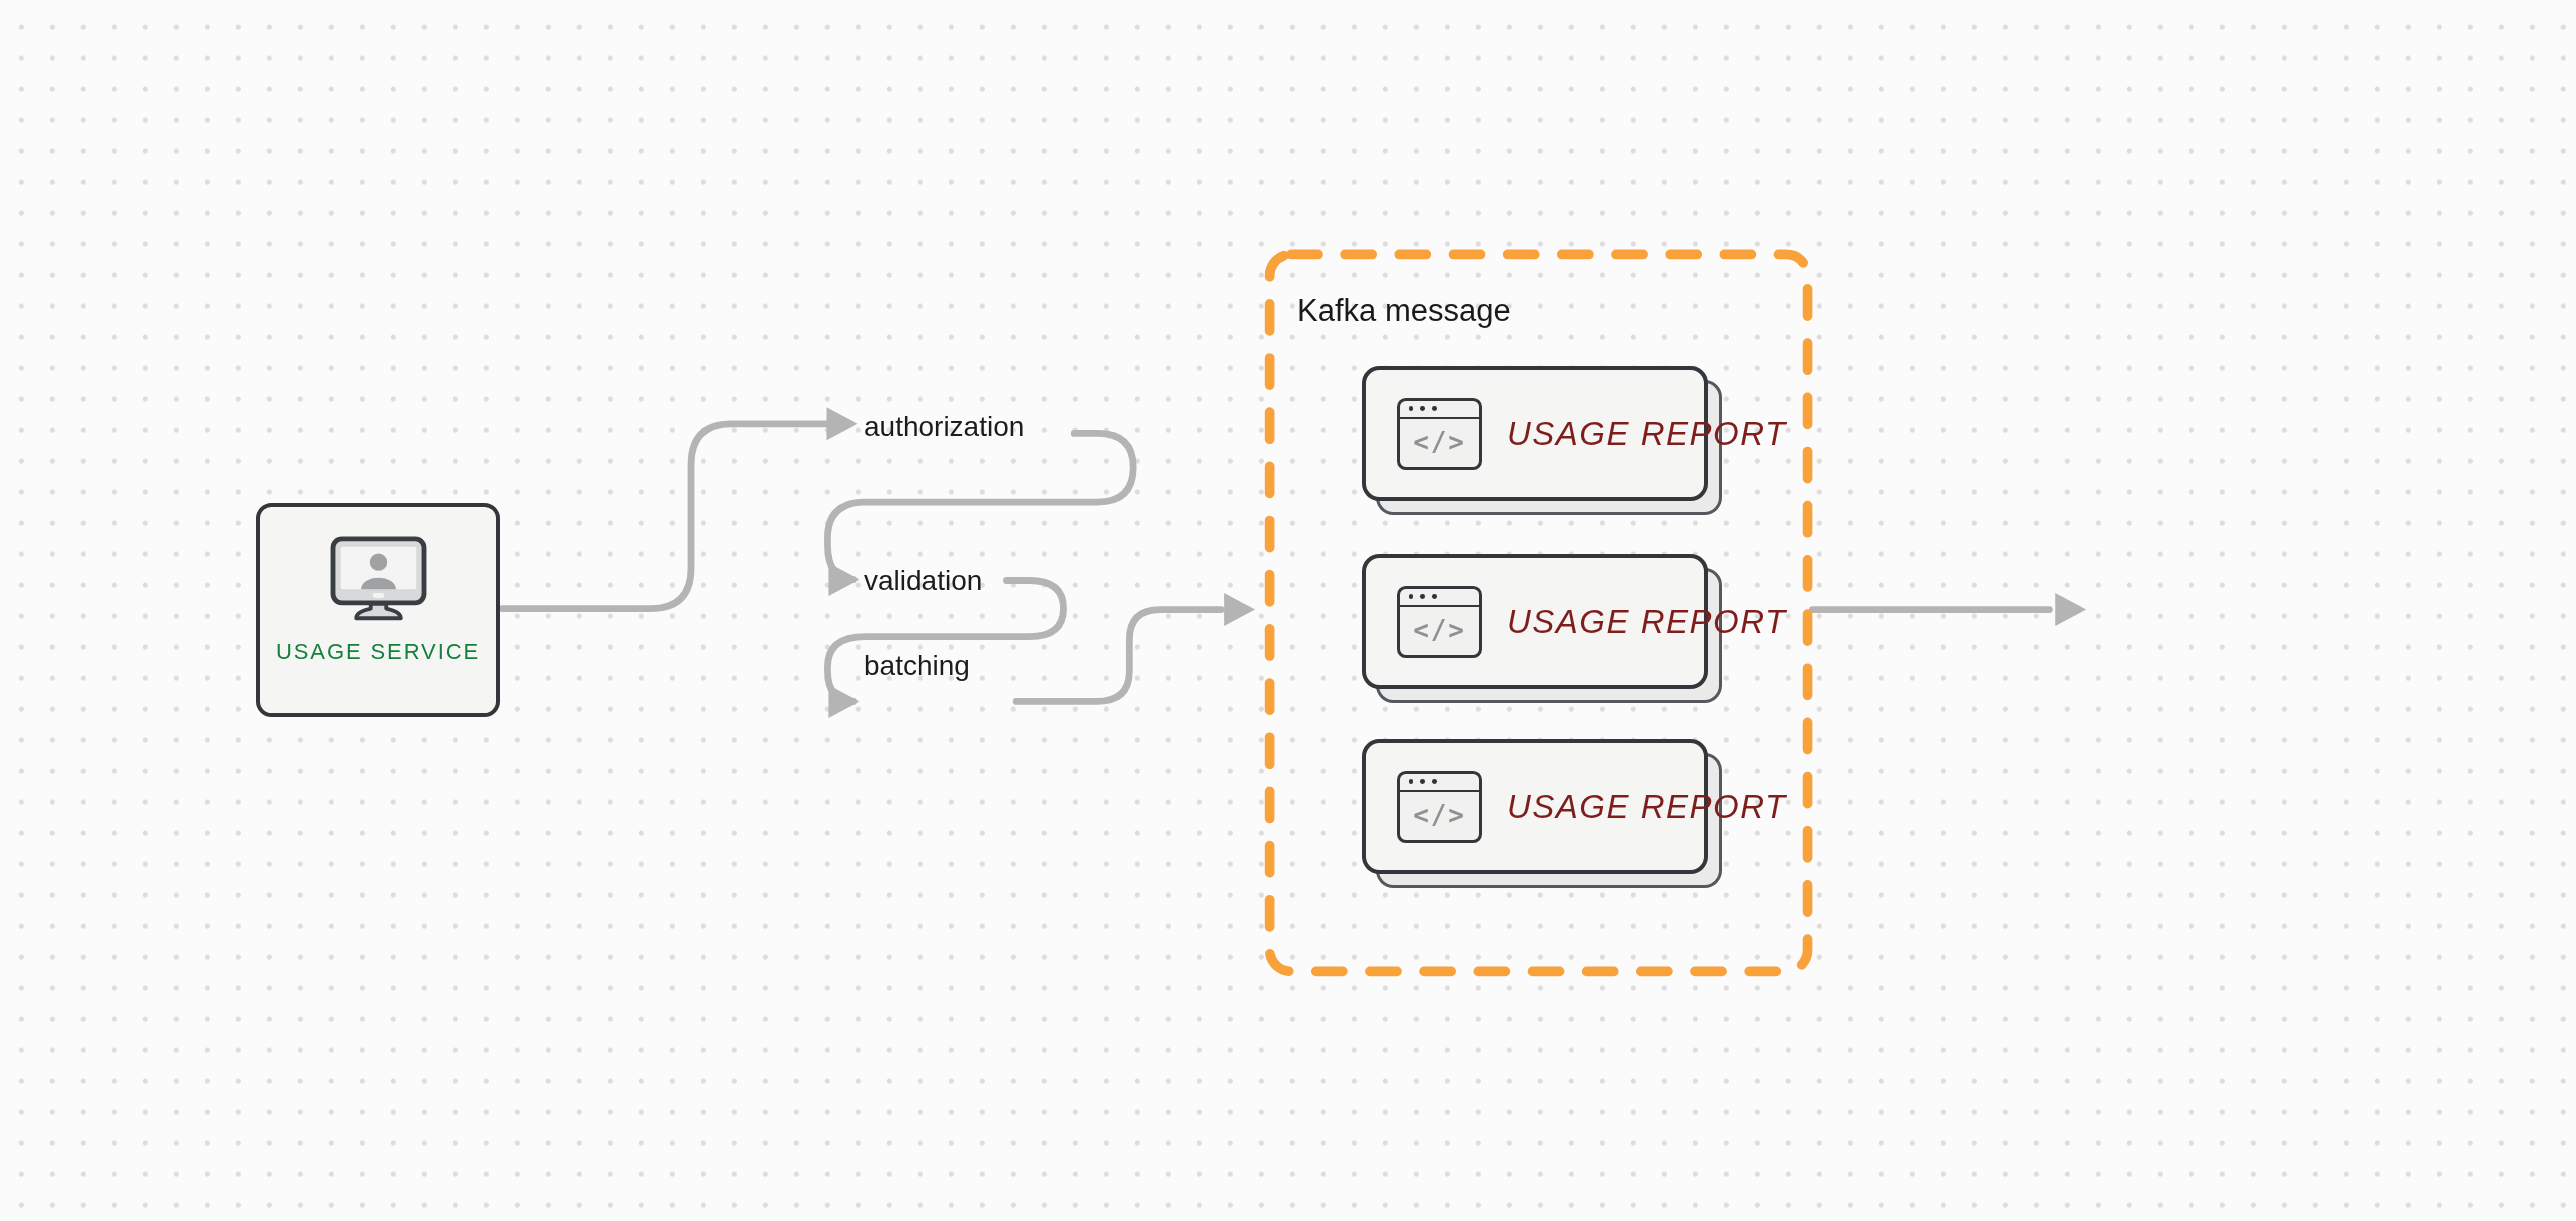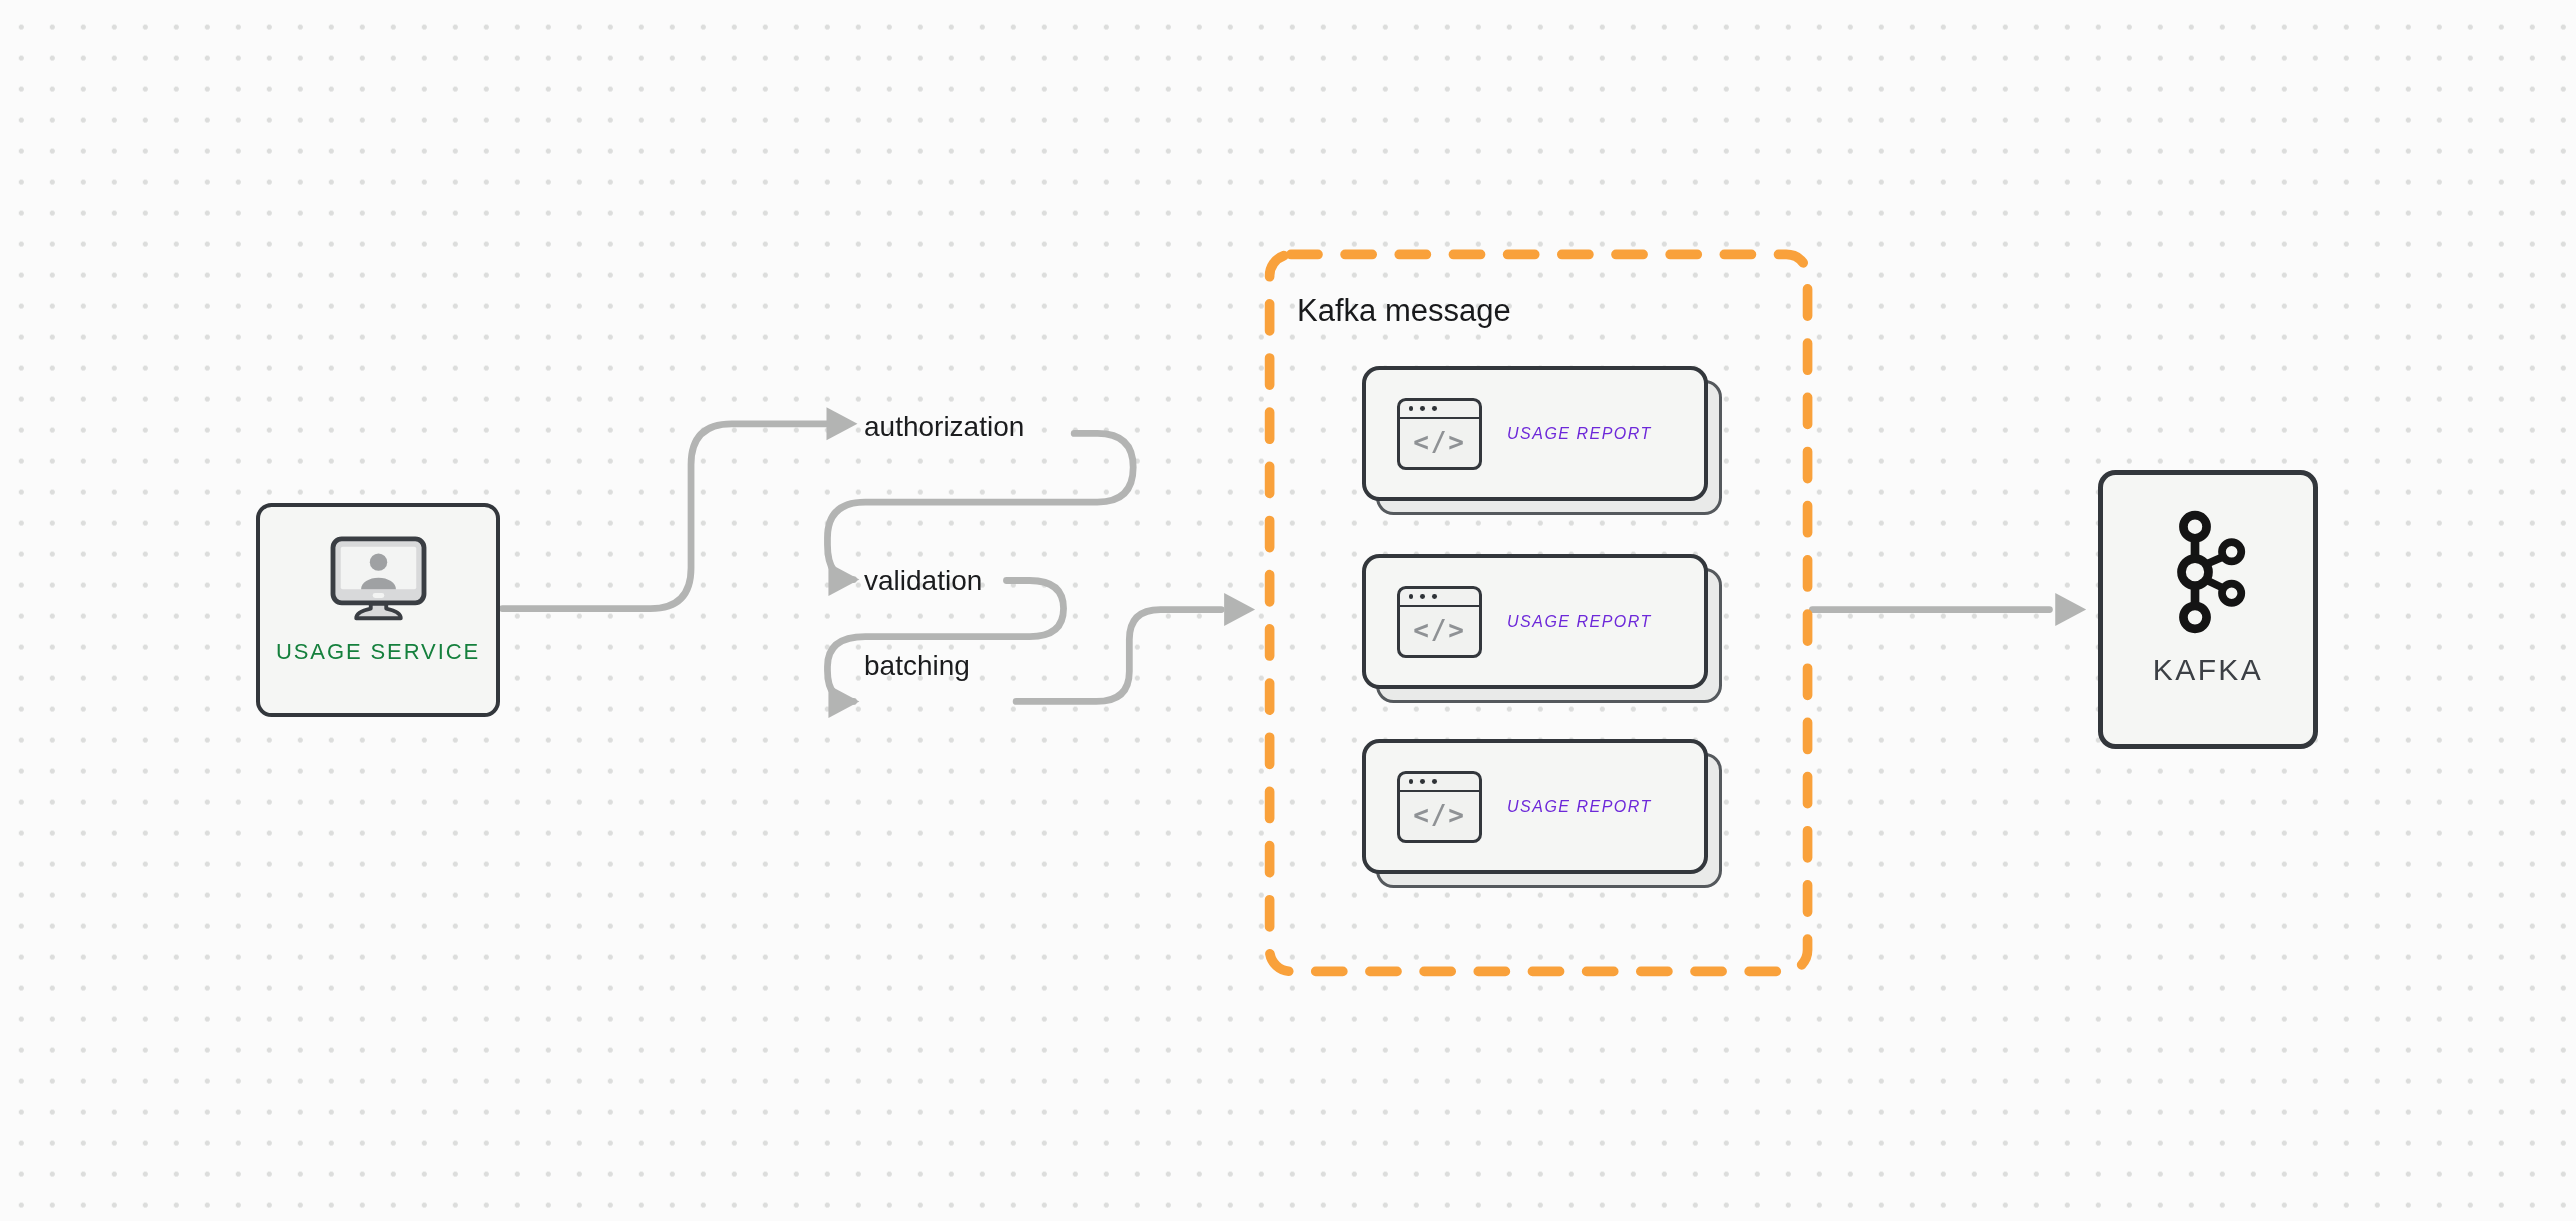--- a/index.html
+++ b/index.html
@@ -133,23 +133,23 @@
   .code-glyph {
     font-family: "DejaVu Sans Mono", monospace;
     font-weight: bold;
     font-size: 26px;
     letter-spacing: 1.9px;
     color: #8f9295;
   }
 
   .card-label {
     font-style: italic;
-    font-size: 16px;
+    font-size: 33px;
     letter-spacing: 1.5px;
-    color: #6d28d9;
+    color: #7f1d1d;
     white-space: nowrap;
   }
 </style>
 </head>
 <body>
 
 <div class="canvas">
 
   <svg class="wires" width="2576" height="1221" viewBox="0 0 2662 1262">
 
@@ -233,29 +233,15 @@
             <span class="browser-dot"></span>
         </div>
         <div class="browser-body">
             <span class="code-glyph">&lt;/&gt;</span>
           </div>
       </div>
       <div class="card-label">USAGE REPORT</div>
     </div>
   </div>
 
-  <div class="node kafka-box">
-    <svg class="node-icon" width="81" height="126" viewBox="0 0 84 130">
-      <line x1="28" y1="28" x2="28" y2="51" stroke="#141414" stroke-width="9"></line>
-      <line x1="28" y1="77" x2="28" y2="100" stroke="#141414" stroke-width="9"></line>
-      <line x1="37" y1="57" x2="60" y2="47" stroke="#141414" stroke-width="8"></line>
-      <line x1="37" y1="71" x2="60" y2="82" stroke="#141414" stroke-width="8"></line>
-      <circle cx="28" cy="17" r="12" fill="#f5f6f4" stroke="#141414" stroke-width="9"></circle>
-      <circle cx="28" cy="64" r="14" fill="#f5f6f4" stroke="#141414" stroke-width="9"></circle>
-      <circle cx="28" cy="111" r="12" fill="#f5f6f4" stroke="#141414" stroke-width="9"></circle>
-      <circle cx="66" cy="43" r="10" fill="#f5f6f4" stroke="#141414" stroke-width="8"></circle>
-      <circle cx="66" cy="86" r="10" fill="#f5f6f4" stroke="#141414" stroke-width="8"></circle>
-    </svg>
-    <div class="kafka-label">KAFKA</div>
-  </div>
 
 </div>
 
 
 </body></html>

